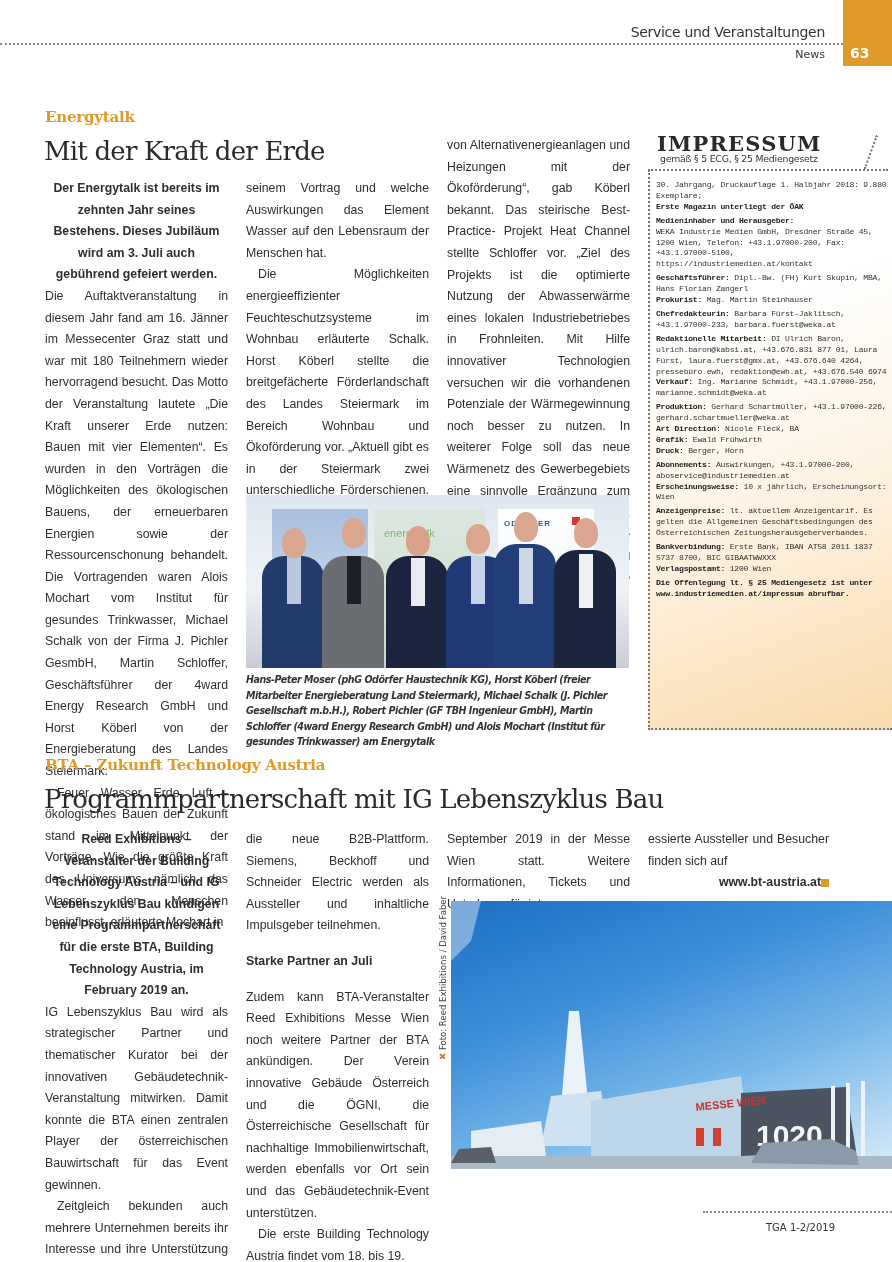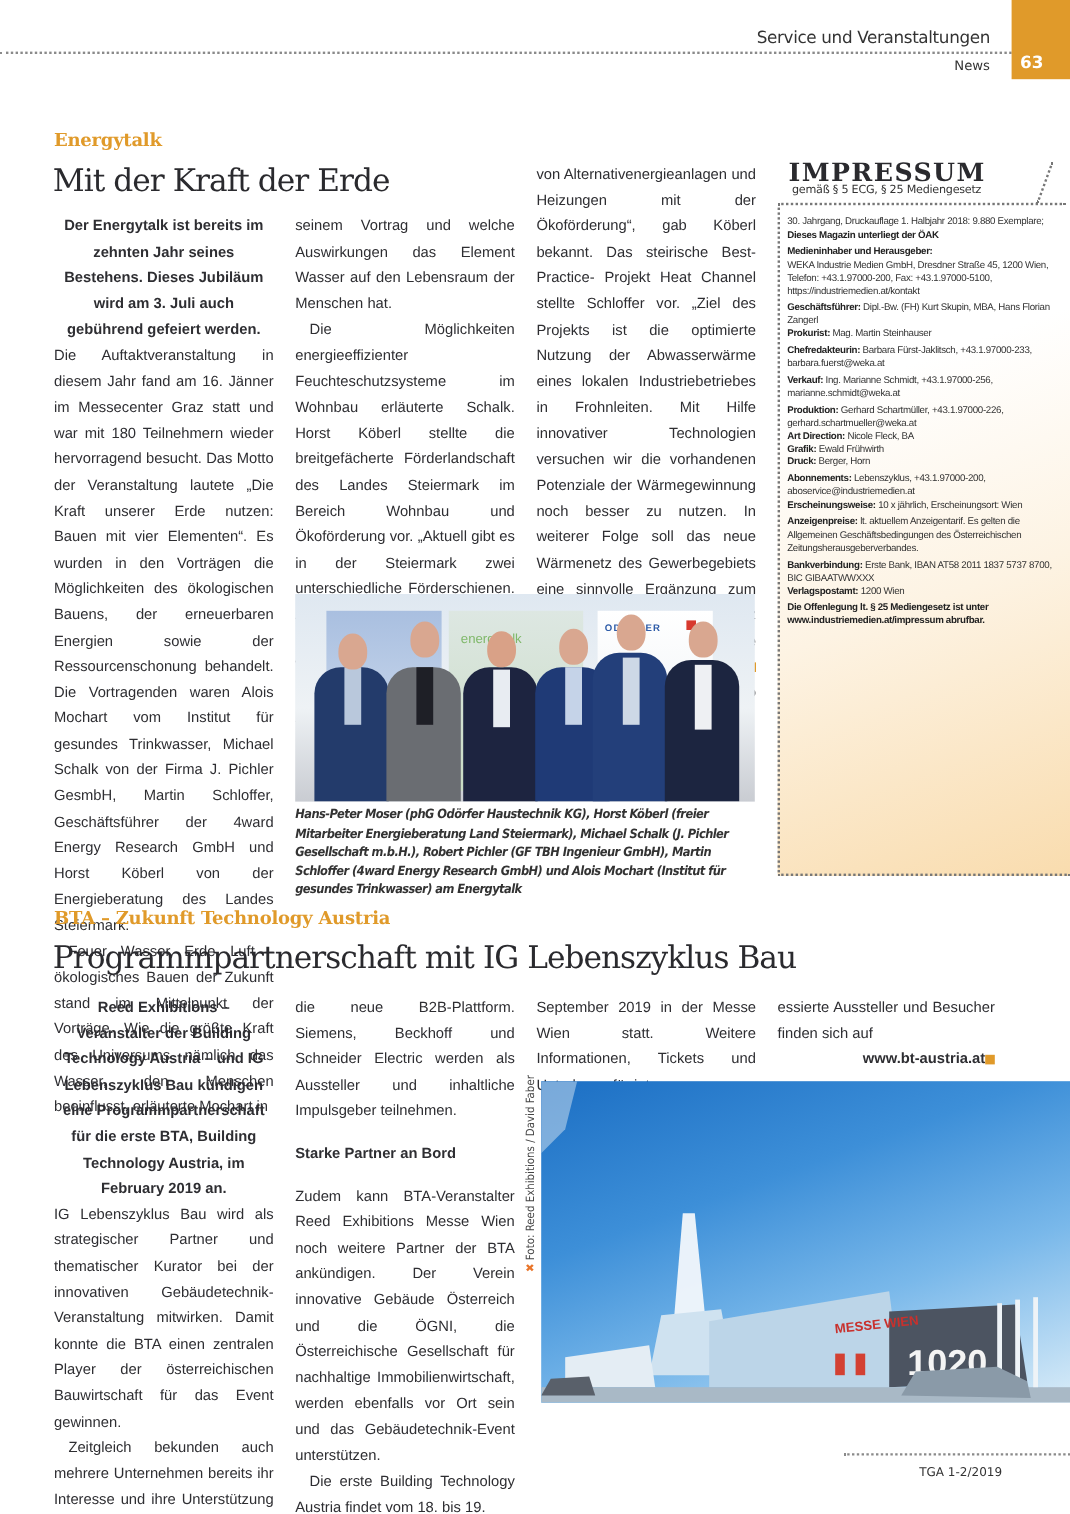--- a/index.html
+++ b/index.html
@@ -37,21 +37,21 @@
 
   
   .imp-box { position: absolute; left: 648px; top: 140px; width: 244px; height: 590px;
     background: linear-gradient(160deg, #ffffff 0%, #ffffff 30%, #fdf3e3 60%, #f9dcae 100%); }
   .imp-border-left { position: absolute; left: 648px; top: 170px; height: 560px; border-left: 2px dotted #777; }
   .imp-border-top { position: absolute; left: 648px; top: 169px; width: 240px; border-top: 2px dotted #777; }
   .imp-border-bottom { position: absolute; left: 648px; top: 728px; width: 244px; border-top: 2px dotted #777; }
   .imp-diag { position: absolute; left: 876px; top: 135px; width: 2px; height: 36px; border-left: 2px dotted #777; transform: rotate(20deg); transform-origin: top left; }
   .imp-title { position: absolute; left: 657px; top: 131px; font-family: "DejaVu Serif", serif; font-weight: bold; font-size: 21px; letter-spacing: 1.2px; color: #2a2a2e; }
   .imp-subtitle { position: absolute; left: 660px; top: 153px; font-family: "DejaVu Sans", sans-serif; font-size: 9.3px; color: #333; letter-spacing: -0.2px; }
-  .imp-body { position: absolute; left: 656px; top: 180px; width: 234px; font-size: 8.1px; line-height: 10.9px; color: #333; font-family: Liberation Sans, sans-serif; letter-spacing: -0.25px; }
+  .imp-body { position: absolute; left: 656px; top: 180px; width: 234px; font-size: 8.1px; line-height: 10.9px; color: #333; font-family: Liberation Mono, monospace; letter-spacing: -0.25px; }
   .imp-body .blk { margin-bottom: 3px; }
   .imp-body .blk.tight { margin-bottom: 0; }
   .imp-body b { font-weight: bold; color: #222; }
 
   
   .photo2 { position: absolute; left: 451px; top: 901px; width: 441px; height: 268px; overflow: hidden;
     background: linear-gradient(160deg, #1c6fc4 0%, #3d8fd8 35%, #79b8ea 65%, #d9ecf8 100%); }
   .credit { position: absolute; left: 437px; top: 1060px; transform: rotate(-90deg); transform-origin: top left; font-size: 9.5px; color: #444; white-space: nowrap; font-family: "DejaVu Sans Condensed", "DejaVu Sans", sans-serif; }
   .credit-x { color: #e9752a; font-weight: bold; }
 
@@ -132,50 +132,51 @@
 
 <div class="imp-box"></div>
 <div class="imp-border-top"></div>
 <div class="imp-border-left"></div>
 <div class="imp-border-bottom"></div>
 <div class="imp-diag"></div>
 <div class="imp-title">IMPRESSUM</div>
 <div class="imp-subtitle">gemäß § 5 ECG, § 25 Mediengesetz</div>
 <div class="imp-body">
   <div class="blk tight"><span>30. Jahrgang, Druckauflage 1. Halbjahr 2018: 9.880 Exemplare;</span></div>
-  <div class="blk"><b>Dieses Magazin unterliegt der ÖAK</b></div>
+  <div class="blk"><b>Erste Magazin unterliegt der ÖAK</b></div>
   <div class="blk"><b>Medieninhaber und Herausgeber:</b><br><span>WEKA Industrie Medien GmbH, Dresdner Straße 45, 1200 Wien, Telefon: +43.1.97000-200, Fax: +43.1.97000-5100, https://industriemedien.at/kontakt</span></div>
   <div class="blk tight"><b>Geschäftsführer:</b> <span>Dipl.-Bw. (FH) Kurt Skupin, MBA, Hans Florian Zangerl</span></div>
   <div class="blk"><b>Prokurist:</b> <span>Mag. Martin Steinhauser</span></div>
   <div class="blk"><b>Chefredakteurin:</b> <span>Barbara Fürst-Jaklitsch, +43.1.97000-233, barbara.fuerst@weka.at</span></div>
+  <div class="blk tight"><b>Redaktionelle Mitarbeit:</b> <span>DI Ulrich Baron, ulrich.baron@kabsi.at, +43.676.831 877 01, Laura Fürst, laura.fuerst@gmx.at, +43.676.640 4264, pressebüro ewh, redaktion@ewh.at, +43.676.540 6974</span></div>
   <div class="blk"><b>Verkauf:</b> <span>Ing. Marianne Schmidt, +43.1.97000-256, marianne.schmidt@weka.at</span></div>
   <div class="blk tight"><b>Produktion:</b> <span>Gerhard Schartmüller, +43.1.97000-226, gerhard.schartmueller@weka.at</span></div>
   <div class="blk tight"><b>Art Direction:</b> <span>Nicole Fleck, BA</span></div>
   <div class="blk tight"><b>Grafik:</b> <span>Ewald Frühwirth</span></div>
   <div class="blk"><b>Druck:</b> <span>Berger, Horn</span></div>
-  <div class="blk tight"><b>Abonnements:</b> <span>Lebenszyklus, +43.1.97000-200, aboservice@industriemedien.at</span></div>
+  <div class="blk tight"><b>Abonnements:</b> <span>Auswirkungen, +43.1.97000-200, aboservice@industriemedien.at</span></div>
   <div class="blk"><b>Erscheinungsweise:</b> <span>10 x jährlich, Erscheinungsort: Wien</span></div>
   <div class="blk"><b>Anzeigenpreise:</b> <span>lt. aktuellem Anzeigentarif. Es gelten die Allgemeinen Geschäftsbedingungen des Österreichischen Zeitungsherausgeberverbandes.</span></div>
   <div class="blk tight"><b>Bankverbindung:</b> <span>Erste Bank, IBAN AT58 2011 1837 5737 8700, BIC GIBAATWWXXX</span></div>
   <div class="blk"><b>Verlagspostamt:</b> <span>1200 Wien</span></div>
   <div class="blk"><b>Die Offenlegung lt. § 25 Mediengesetz ist unter www.industriemedien.at/impressum abrufbar.</b></div>
 </div>
 
 <div class="kicker" style="left:45px; top:756px;">BTA – Zukunft Technology Austria</div>
 <div class="headline" style="left:44px; top:784px; font-size:26px;">Programmpartnerschaft mit IG Lebenszyklus Bau</div>
 
 <div class="col" style="left:45px; top:829px; width:183px;">
   <p class="lead">Reed Exhibitions – Veranstalter der Building Technology Austria – und IG Lebenszyklus Bau kündigen eine Programmpartnerschaft für die erste BTA, Building Technology Austria, im February 2019 an.</p>
   <p>IG Lebenszyklus Bau wird als strategischer Partner und thematischer Kurator bei der innovativen Gebäudetechnik-Veranstaltung mitwirken. Damit konnte die BTA einen zentralen Player der österreichischen Bauwirtschaft für das Event gewinnen.</p>
   <p class="indent">Zeitgleich bekunden auch mehrere Unternehmen bereits ihr Interesse und ihre Unterstützung für</p>
 </div>
 
 <div class="col" style="left:246px; top:829px; width:183px;">
   <p>die neue B2B-Plattform. Siemens, Beckhoff und Schneider Electric werden als Aussteller und inhaltliche Impulsgeber teilnehmen.</p>
-  <p class="sub">Starke Partner an Bord</p>
+  <p class="sub">Starke Partner an Juli</p>
   <p>Zudem kann BTA-Veranstalter Reed Exhibitions Messe Wien noch weitere Partner der BTA ankündigen. Der Verein innovative Gebäude Österreich und die ÖGNI, die Österreichische Gesellschaft für nachhaltige Immobilienwirtschaft, werden ebenfalls vor Ort sein und das Gebäudetechnik-Event unterstützen.</p>
   <p class="indent">Die erste Building Technology Austria findet vom 18. bis 19.</p>
 </div>
 
 <div class="col" style="left:447px; top:829px; width:183px;">
   <p>September 2019 in der Messe Wien statt. Weitere Informationen, Tickets und Unterlagen für inter-</p>
 </div>
 
 <div class="col" style="left:648px; top:829px; width:181px;">
   <p><span>essierte Aussteller und Besucher finden sich auf</span><span class="endmark" style="margin-top:28px;"></span></p>

